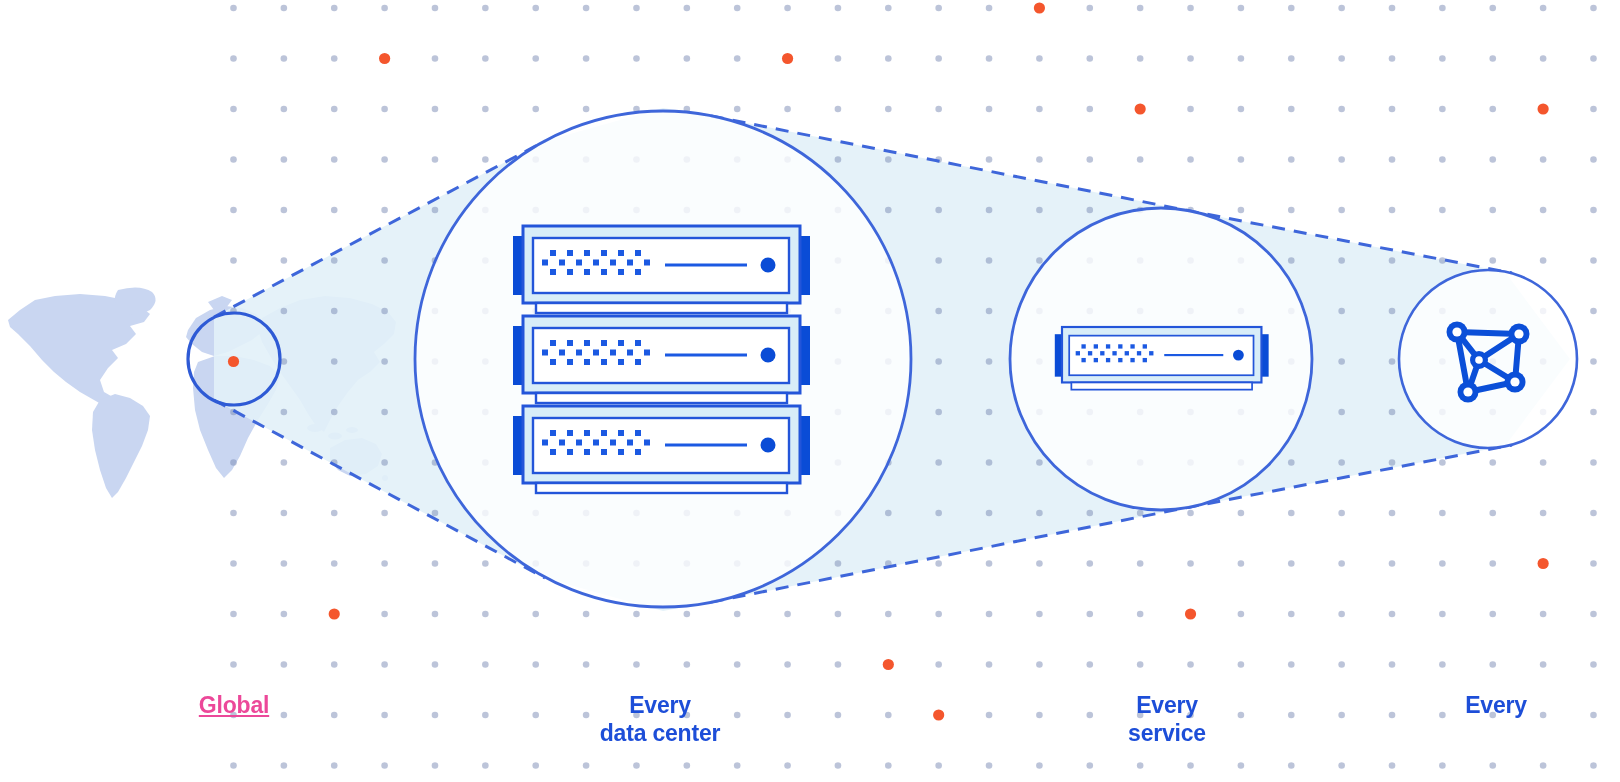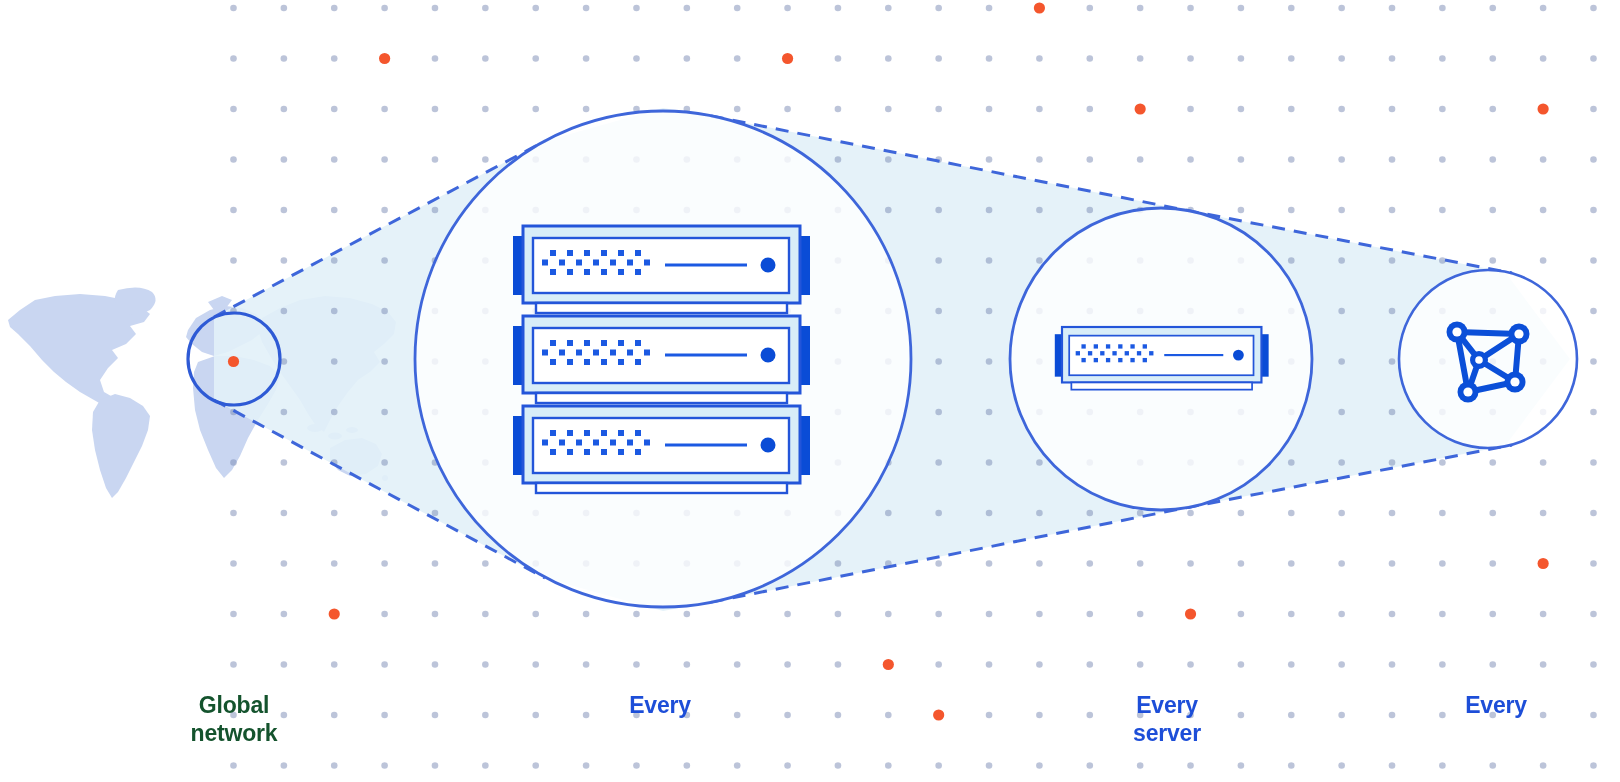--- a/index.html
+++ b/index.html
@@ -15,21 +15,21 @@
     position:absolute;
     width:240px;
     text-align:center;
     font-weight:700;
     font-size:23px;
     line-height:28px;
     letter-spacing:-0.2px;
     color:#1d4ed8;
   }
   .caption span{display:block;}
-  .caption.blue{color:#14532d;}
+  .caption.blue{color:#ec4899;text-decoration:underline;}
 </style>
 </head>
 <body>
 
 <div class="stage">
 
   <svg width="1620" height="782" viewBox="0 0 1620 782">
 
     <g id="world-map" fill="#c9d6f1">
       <path d="M 8,320 L 20,310 35,300 55,296 80,294 105,296 125,300 140,306 150,314 144,322 130,326 136,334 126,344 112,350 118,358 108,368 100,380 104,392 118,400 128,410 130,418 120,416 108,408 94,400 80,392 66,382 54,372 42,360 30,346 18,334 10,327 Z"></path>
@@ -647,25 +647,25 @@
         <circle cx="1515" cy="382" r="4.6" fill="#ffffff"></circle>
         <circle cx="1468" cy="392" r="10.5" fill="#0b4fd8"></circle>
         <circle cx="1468" cy="392" r="4.6" fill="#ffffff"></circle>
         <circle cx="1479" cy="360" r="9" fill="#0b4fd8"></circle>
         <circle cx="1479" cy="360" r="3.8" fill="#ffffff"></circle>
       </g>
   </svg>
 
   <div class="caption blue" style="left:114px;top:691px;">
     <span>Global</span>
-    <span>network</span>
   </div>
   <div class="caption" style="left:540px;top:691px;">
     <span>Every</span>
+    <span>data center</span>
   </div>
   <div class="caption" style="left:1047px;top:691px;">
     <span>Every</span>
-    <span>server</span>
+    <span>service</span>
   </div>
   <div class="caption" style="left:1376px;top:691px;">
     <span>Every</span>
   </div>
 </div>
 
 </body></html>

